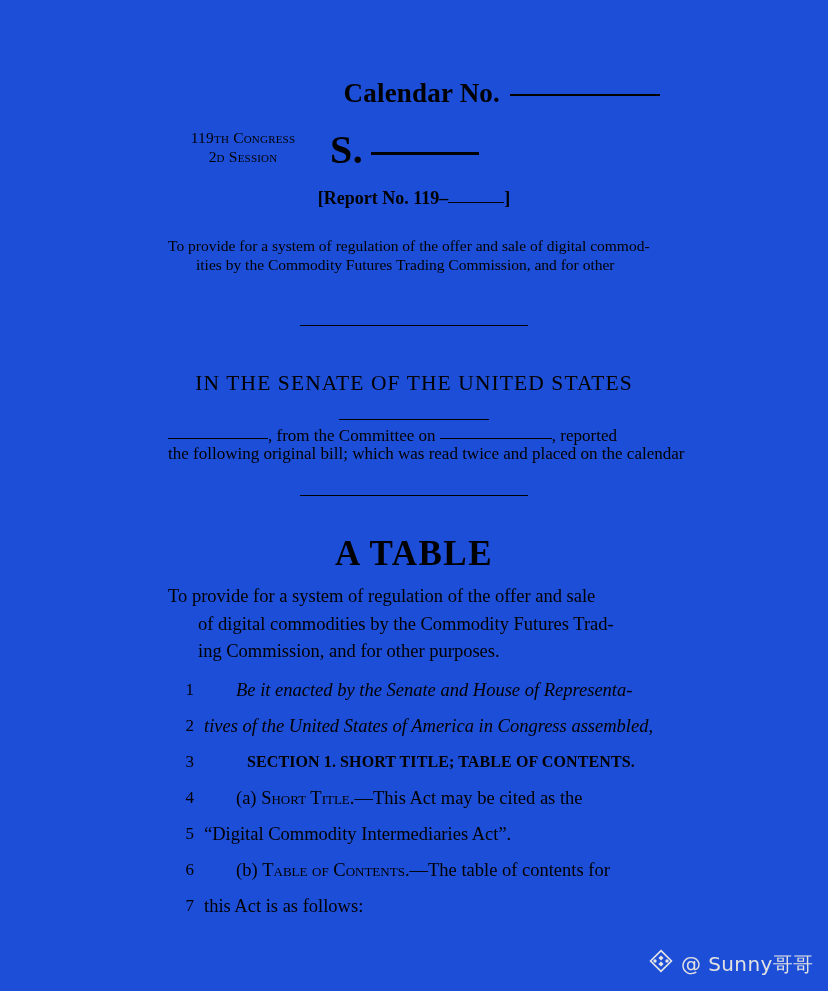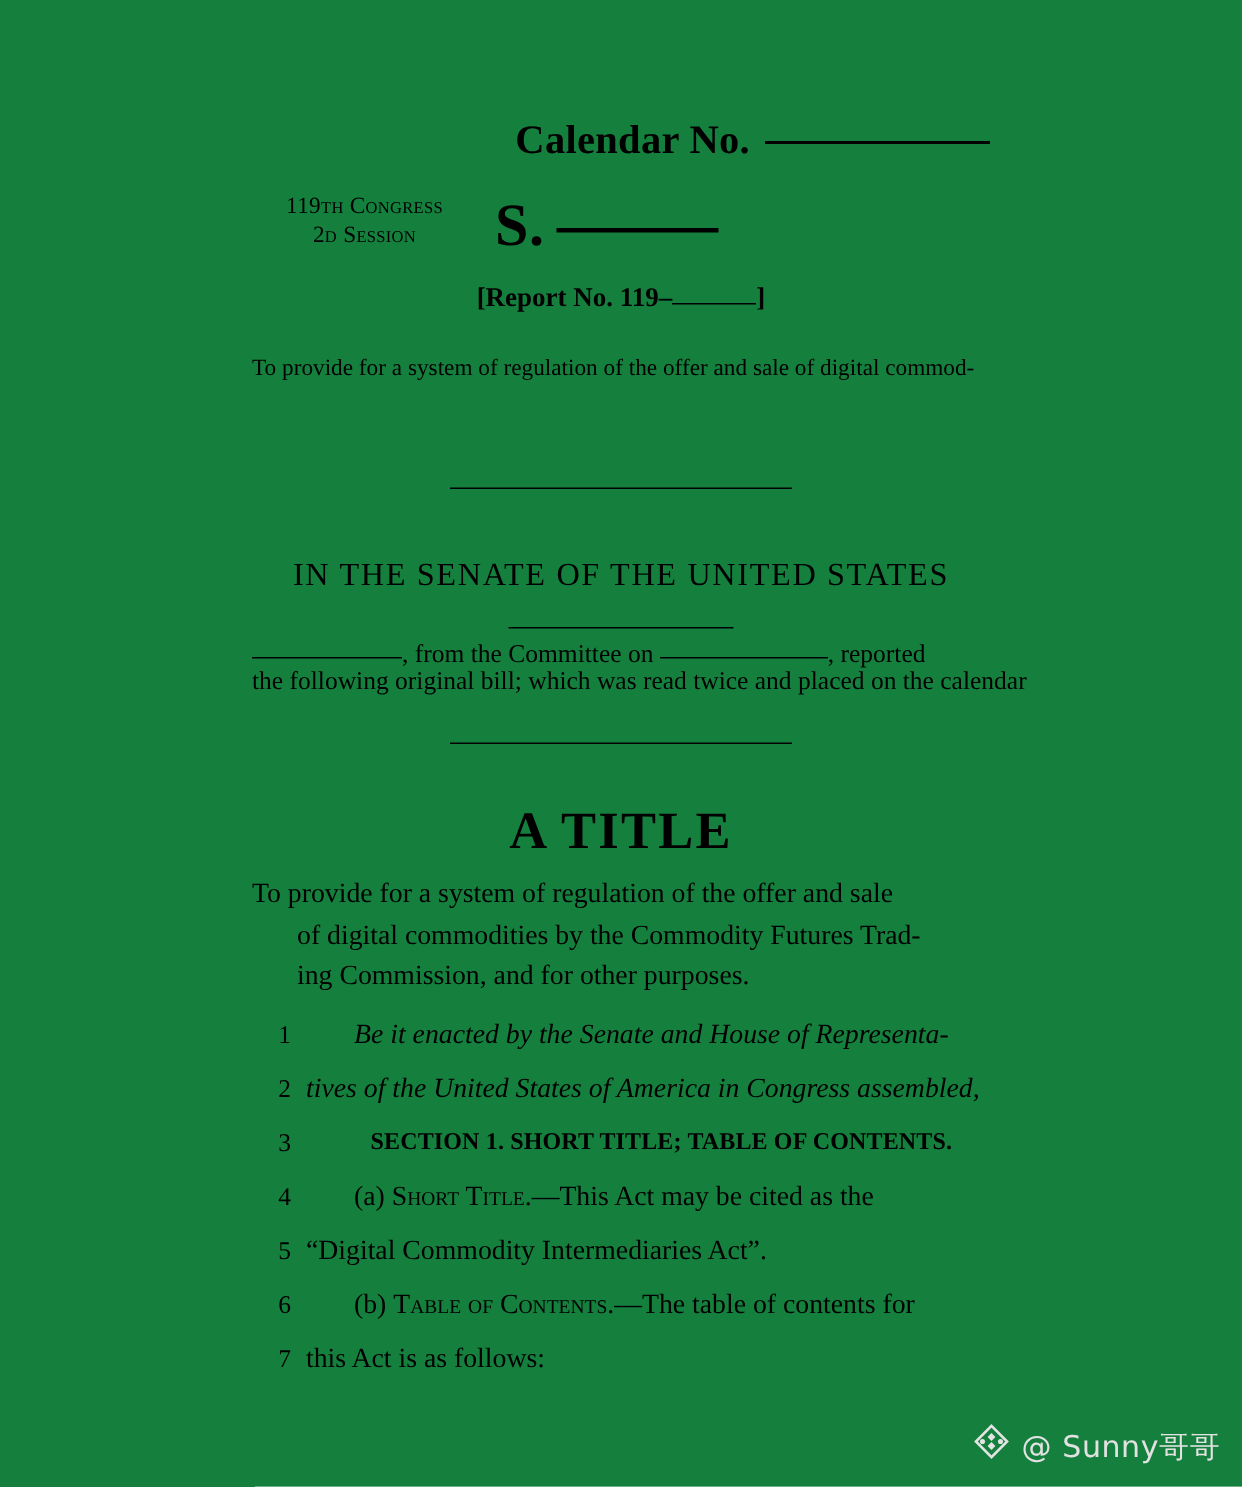--- a/index.html
+++ b/index.html
@@ -15,21 +15,21 @@
     color: #000000;
     overflow: hidden;
   }
 
   
   .page {
     position: absolute;
     left: 0; top: 0;
     width: 828px;
     height: 991px;
-    background: #15803d;
+    background: #1d4ed8;
   }
 
   
   .calendar-row {
     position: absolute;
     left: 168px;
     top: 78px;
     width: 492px;
     text-align: right;
     white-space: nowrap;
@@ -277,38 +277,39 @@
   <div class="bill-no-row">
     <span class="bill-no-label">S.</span><span class="bill-no-blank"></span>
   </div>
 
   <div class="report-row">
     <span>[Report No. 119–</span><span class="report-blank"></span><span>]</span>
   </div>
 
   <div class="purpose">
     <span>To provide for a system of regulation of the offer and sale of digital commod-</span>
+    <span class="ind">ities by the Commodity Futures Trading Commission, and for other</span>
   </div>
 
   <div class="rule rule-1"></div>
 
   <div class="senate-head">IN THE SENATE OF THE UNITED STATES</div>
 
   <div class="short-blank-row">
     <span class="short-blank"></span>
   </div>
 
   <div class="reported-block">
     <div class="reported-line-1"><span class="blank-med"></span><span>, from the Committee on </span><span class="blank-med2"></span><span>, reported</span></div>
     <div class="reported-line-2">the following original bill; which was read twice and placed on the calendar</div>
   </div>
 
   <div class="rule rule-2"></div>
 
-  <div class="a-bill">A TITLE</div>
+  <div class="a-bill">A TABLE</div>
 
   <div class="bill-purpose">
     <span>To provide for a system of regulation of the offer and sale</span>
     <span class="ind">of digital commodities by the Commodity Futures Trad-</span>
     <span class="ind">ing Commission, and for other purposes.</span>
   </div>
 
   <div class="body-lines">
 
     <div class="bline">

